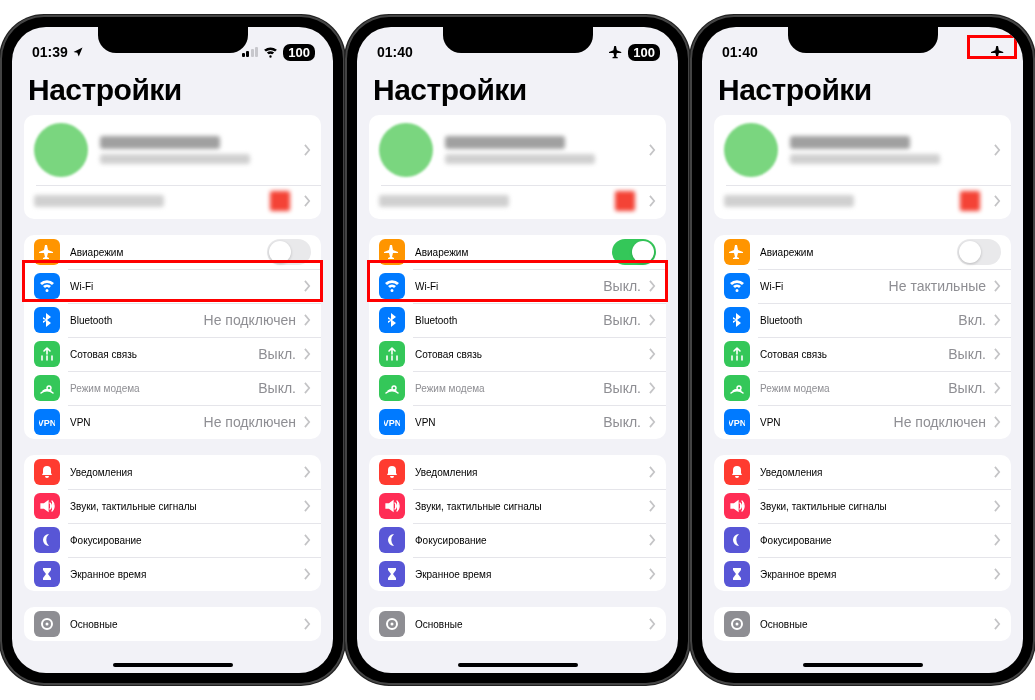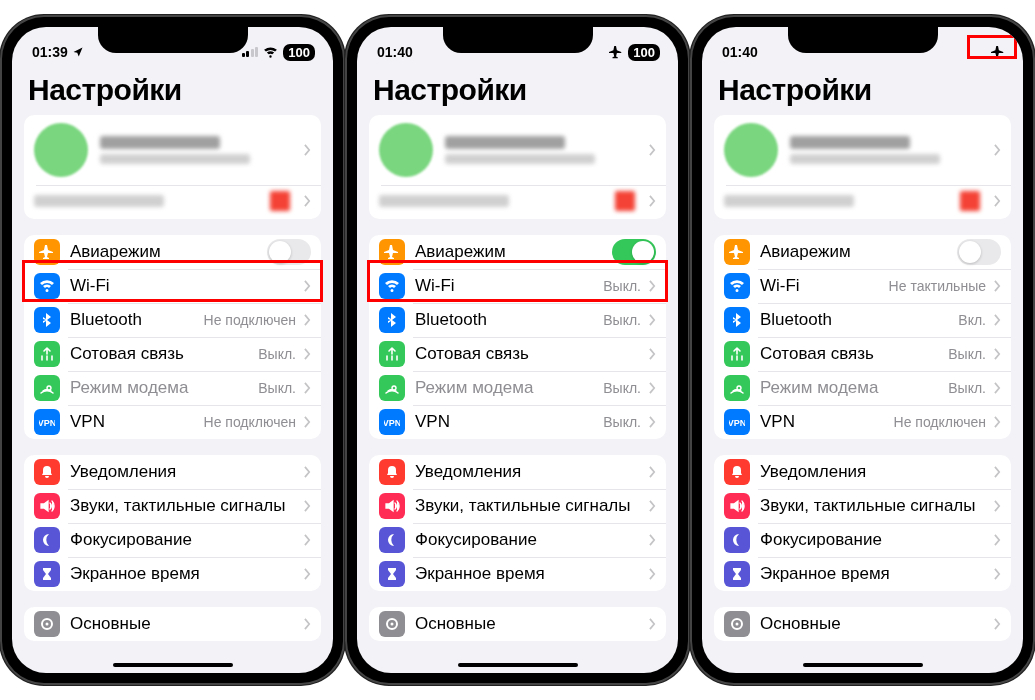--- a/index.html
+++ b/index.html
@@ -102,21 +102,21 @@
     width: 26px; height: 26px;
     border-radius: 6px;
     display: flex; align-items: center; justify-content: center;
     margin-right: 10px;
     flex-shrink: 0;
     color: #fff;
   }
   .row-icon svg { width: 16px; height: 16px; }
   .row-label {
     flex: 1;
-    font-size: 17px;
+    font-size: 10px;
     color: #000;
     white-space: nowrap; overflow: hidden; text-overflow: ellipsis;
   }
   .row-value {
     font-size: 14px;
     color: #8e8e93;
     margin-left: 4px;
     white-space: nowrap;
   }
   .chevron {

